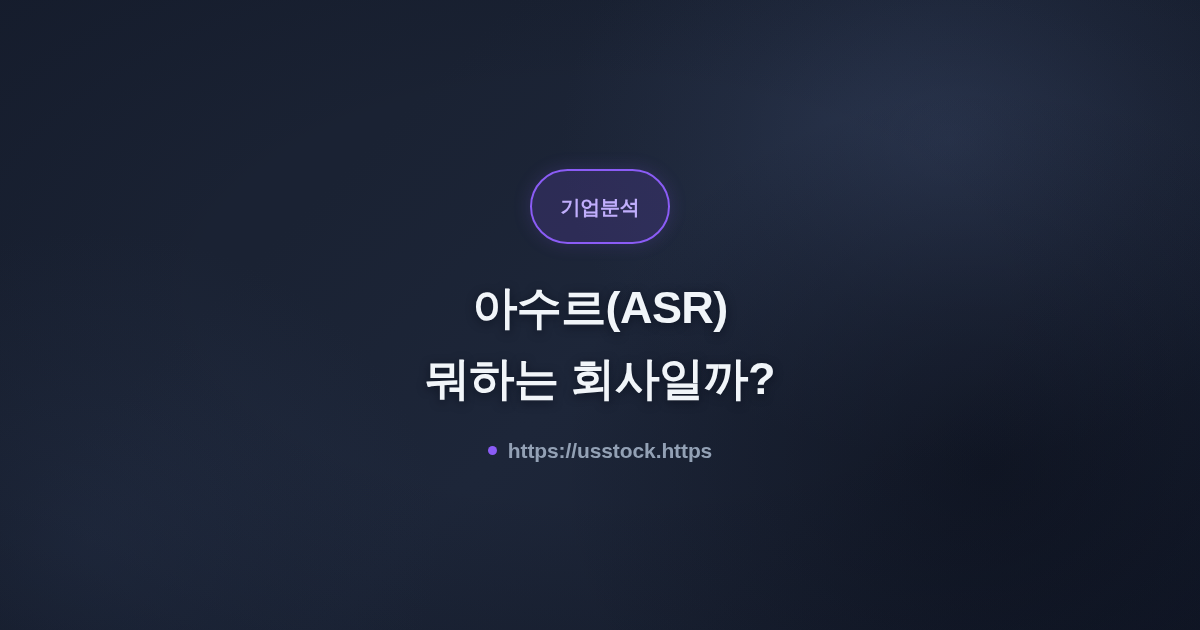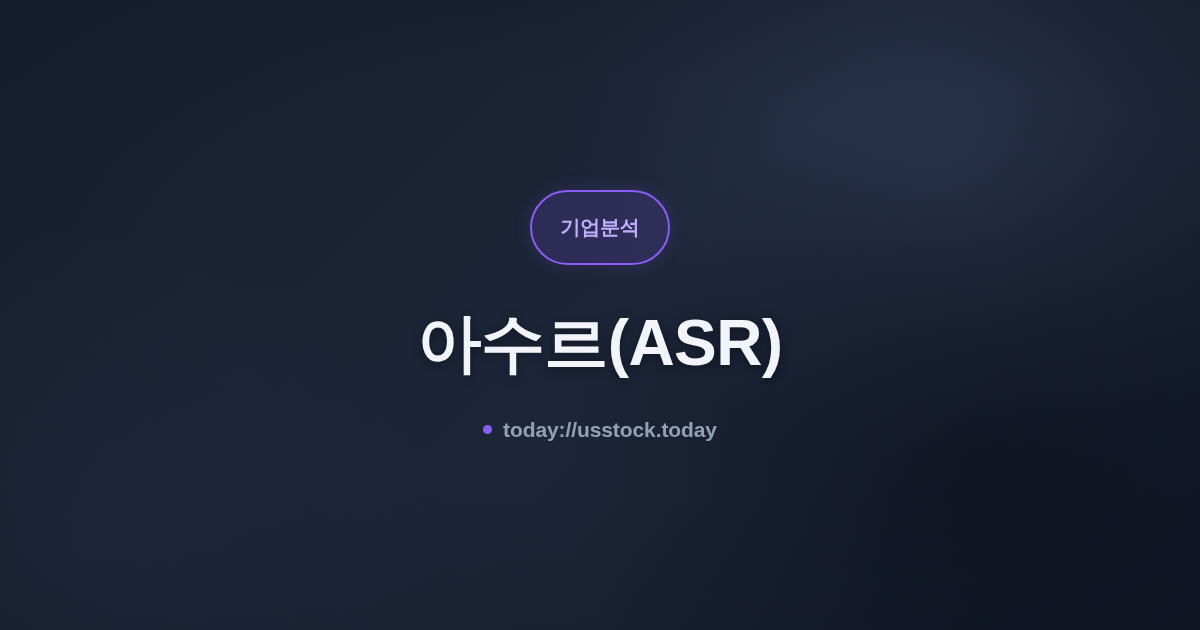--- a/index.html
+++ b/index.html
@@ -116,21 +116,21 @@
   }
 
   
   #title-block {
     text-align: center;
     margin: 0;
   }
 
   .title-line {
     display: block;
-    font-size: 64px;
+    font-size: 45px;
     font-weight: bold;
     line-height: 1.56;
     letter-spacing: -0.6px;
     color: #f1f5f9;
     text-shadow: 0 2px 10px rgba(6, 10, 20, 0.55);
     white-space: nowrap;
   }
 
   
   #site-url-row {
@@ -169,21 +169,22 @@
   <div id="vignette-edges"></div>
 
   <div id="content">
 
     <div id="category-badge">
       <span id="category-badge-label">기업분석</span>
     </div>
 
     <h1 id="title-block">
       <span class="title-line">아수르(ASR)</span>
+      <span class="title-line">뭐하는 회사일까?</span>
     </h1>
 
     <div id="site-url-row">
       <span id="url-bullet-icon"></span>
-      <span id="site-url-text">today://usstock.today</span>
+      <span id="site-url-text">https://usstock.https</span>
     </div>
 
   </div>
 </div>
 
 </body></html>

